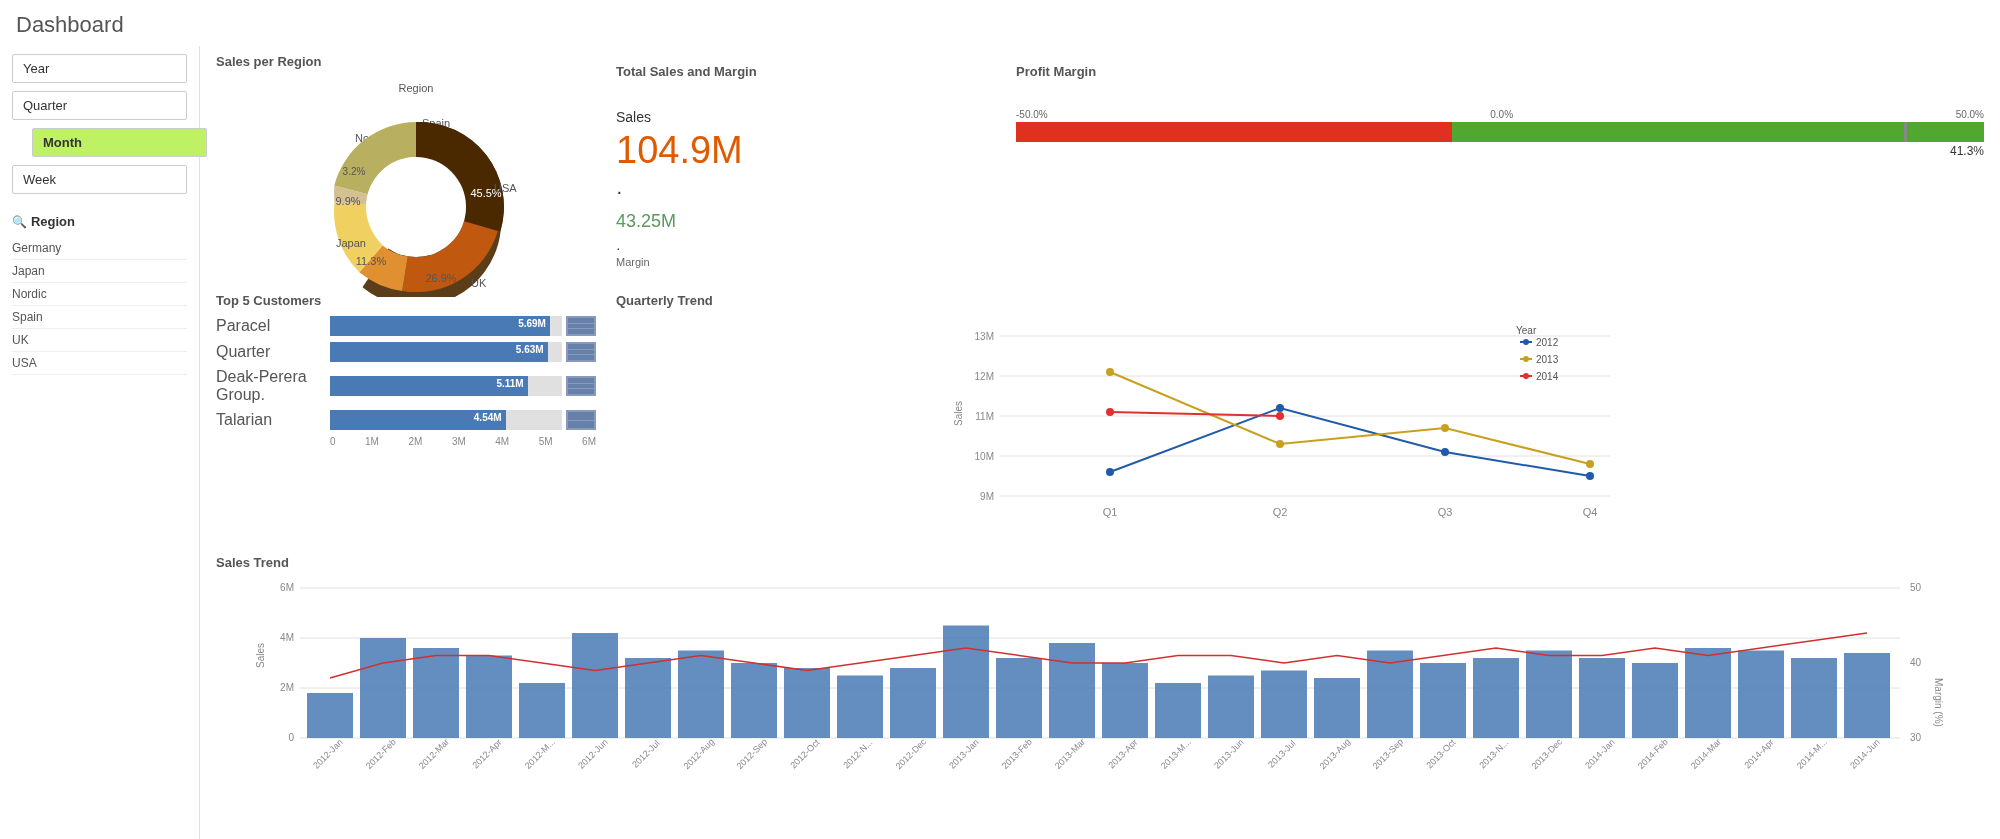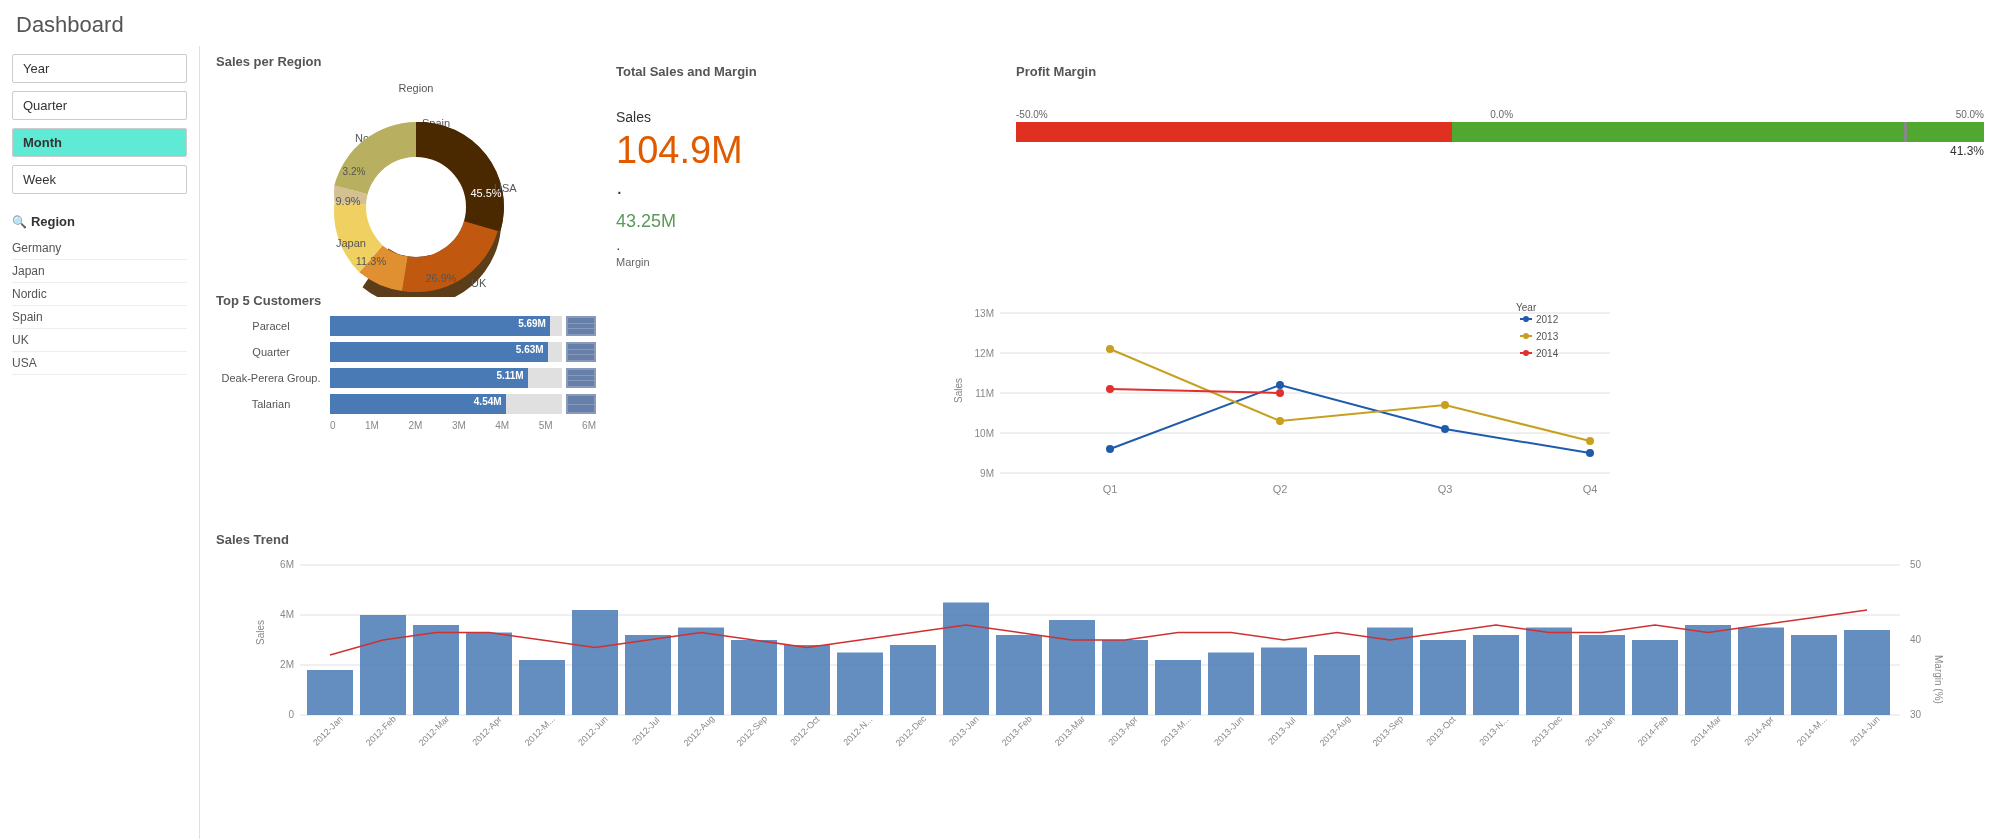--- a/index.html
+++ b/index.html
@@ -5,21 +5,21 @@
     * { box-sizing: border-box; margin: 0; padding: 0; }
     body { font-family: Arial, sans-serif; background: #fff; color: #333; font-size: 12px; }
     
     .dashboard-title { font-size: 22px; font-weight: 300; color: #555; padding: 12px 16px 8px; }
     
     .main-layout { display: flex; width: 2000px; min-height: 839px; }
     
     
     .sidebar { width: 200px; min-width: 200px; padding: 8px 12px; border-right: 1px solid #e0e0e0; }
     .filter-btn { display: block; width: 100%; text-align: left; padding: 6px 10px; margin-bottom: 8px; border: 1px solid #ccc; background: #fff; font-size: 13px; color: #333; cursor: pointer; border-radius: 2px; }
-    .filter-btn.active { background: #5eead4; font-weight: bold; }
+    .filter-btn.active { background: #bef264; font-weight: bold; margin-left: 20px; }
     .region-section { margin-top: 20px; }
     .region-header { display: flex; align-items: center; gap: 4px; font-weight: bold; font-size: 13px; margin-bottom: 8px; }
     .search-icon { font-size: 12px; color: #666; }
     .region-item { display: block; padding: 4px 0; color: #555; font-size: 12px; border-bottom: 1px solid #eee; cursor: pointer; }
     
     
     .content { flex: 1; padding: 8px 16px; overflow-x: hidden; }
     
     
     .top-row { display: flex; gap: 20px; margin-bottom: 16px; }
@@ -48,21 +48,21 @@
     .profit-bar-labels { display: flex; justify-content: space-between; font-size: 10px; color: #666; margin-bottom: 2px; gap: 18px; }
     .profit-value { text-align: right; font-size: 12px; color: #333; margin-top: 2px; }
     
     
     .middle-row { display: flex; gap: 20px; margin-bottom: 16px; }
     
     
     .top5-panel { flex: 0 0 380px; }
     .bar-chart { margin-top: 8px; }
     .bar-row { display: flex; align-items: center; margin-bottom: 6px; gap: 4px; }
-    .bar-label { width: 110px; text-align: center; font-size: 11px; color: #555; flex-shrink: 0; }
+    .bar-label { width: 110px; text-align: left; font-size: 16px; color: #555; flex-shrink: 0; }
     .bar-track { flex: 1; height: 20px; background: #e0e0e0; position: relative; }
     .bar-fill { height: 100%; background: #4a7ab5; position: relative; }
     .bar-value { position: absolute; right: 4px; top: 2px; font-size: 10px; color: #fff; font-weight: bold; }
     .bar-mini { width: 30px; height: 20px; background: #8899bb; display: flex; flex-direction: column; gap: 1px; padding: 2px; flex-shrink: 0; }
     .bar-mini-inner { background: #6680aa; flex: 1; }
     .bar-axis { display: flex; justify-content: space-between; padding-left: 114px; font-size: 10px; color: #888; margin-top: 4px; }
     
     
     svg text { font-family: Arial, sans-serif; }
     
@@ -248,20 +248,21 @@
               <span>2M</span>
               <span>3M</span>
               <span>4M</span>
               <span>5M</span>
               <span>6M</span>
           </div>
         </div>
       </div>
 
       <div style="flex:1;">
+        <div class="panel-title">Quarterly Trend</div>
         <svg width="100%" height="220" viewBox="0 0 700 220">
 
           <line x1="50" y1="20" x2="660" y2="20" stroke="#e0e0e0" stroke-width="1"></line>
           <line x1="50" y1="60" x2="660" y2="60" stroke="#e0e0e0" stroke-width="1"></line>
           <line x1="50" y1="100" x2="660" y2="100" stroke="#e0e0e0" stroke-width="1"></line>
           <line x1="50" y1="140" x2="660" y2="140" stroke="#e0e0e0" stroke-width="1"></line>
           <line x1="50" y1="180" x2="660" y2="180" stroke="#e0e0e0" stroke-width="1"></line>
 
           <text x="44" y="24" text-anchor="end" font-size="10" fill="#888">13M</text>
           <text x="44" y="64" text-anchor="end" font-size="10" fill="#888">12M</text>

